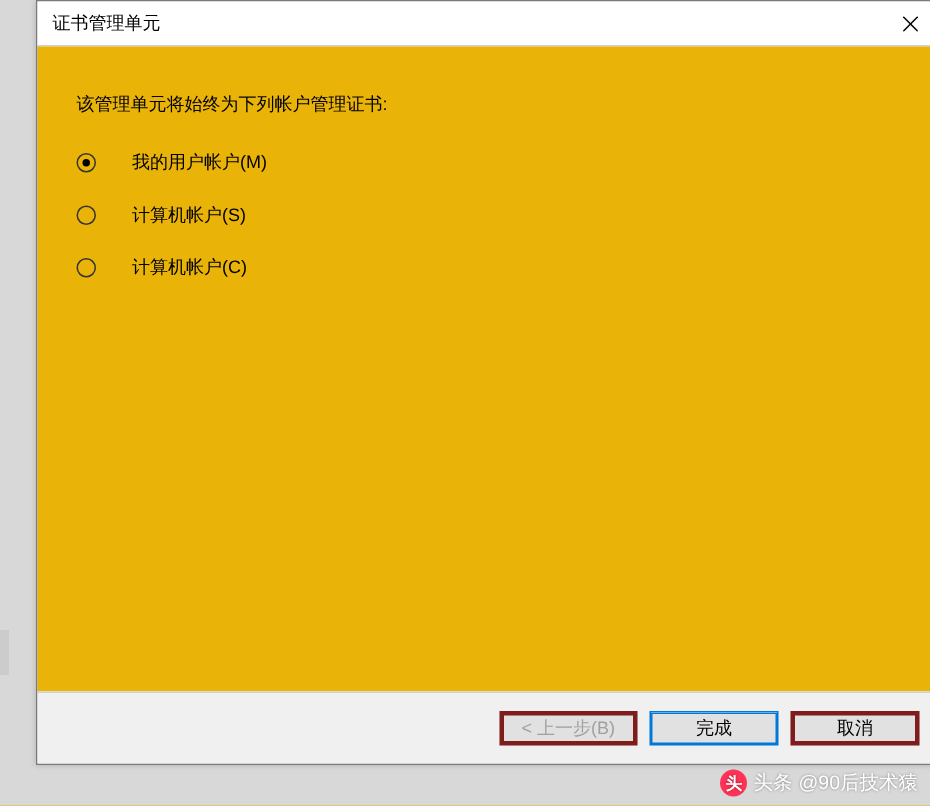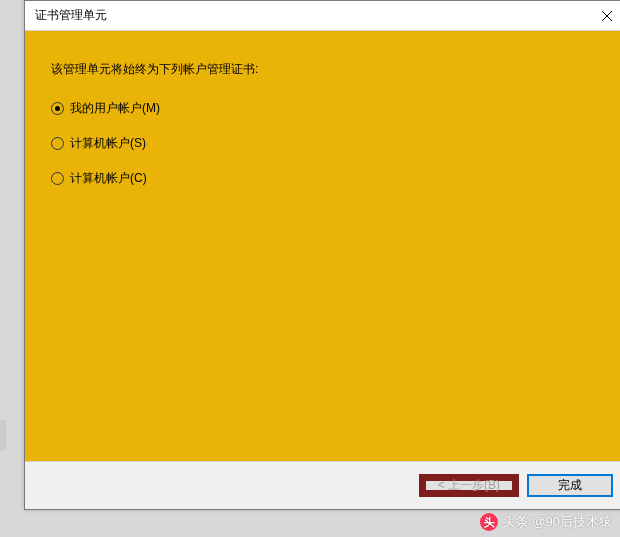--- a/index.html
+++ b/index.html
@@ -64,21 +64,21 @@
       margin-bottom: 22px;
     }
     .radio-group {
       display: flex;
       flex-direction: column;
       gap: 18px;
     }
     .radio-item {
       display: flex;
       align-items: center;
-      gap: 6px;
+      gap: 24px;
       cursor: pointer;
     }
     .radio-circle {
       width: 13px;
       height: 13px;
       border: 1px solid #333;
       border-radius: 50%;
       display: flex;
       align-items: center;
       justify-content: center;
@@ -102,21 +102,21 @@
       display: flex;
       align-items: center;
       justify-content: flex-end;
       padding-right: 16px;
       gap: 8px;
     }
     .btn {
       min-width: 86px;
       height: 23px;
       background: #e1e1e1;
-      border: 7px solid #7f1d1d;
+      border: 3px solid #7f1d1d;
       font-size: 12px;
       font-family: inherit;
       cursor: pointer;
       display: flex;
       align-items: center;
       justify-content: center;
       padding: 0 12px;
     }
     .btn.disabled {
       color: #a0a0a0;
@@ -199,20 +199,21 @@
       <label class="radio-item">
         <span class="radio-circle"></span>
         <span class="radio-label">计算机帐户(C)</span>
       </label>
     </div>
   </div>
 
   <div class="footer">
     <button class="btn disabled">&lt; 上一步(B)</button>
     <button class="btn primary">完成</button>
+    <button class="btn">取消</button>
   </div>
 </div>
 
 <div class="watermark">
   <span class="watermark-icon">头</span>
   <span>头条</span>
   <span>@90后技术猿</span>
 </div>
 
 </body></html>

